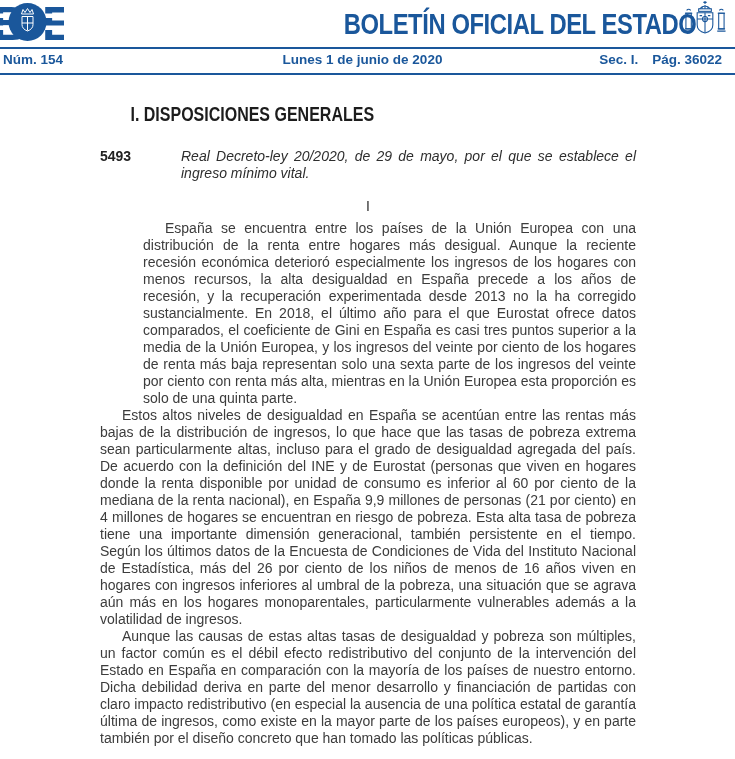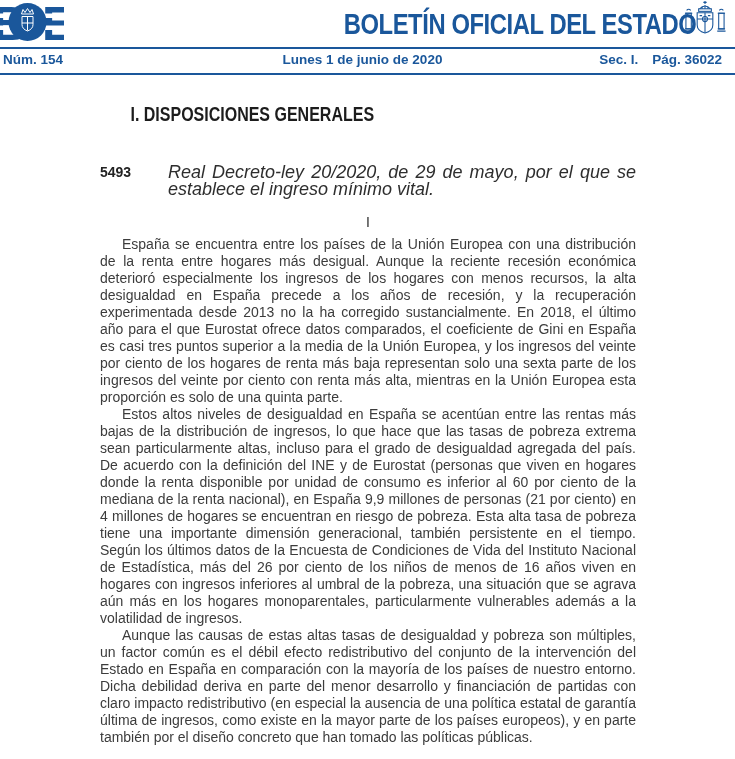--- a/index.html
+++ b/index.html
@@ -54,32 +54,32 @@
     transform:scaleX(0.8);transform-origin:center;white-space:nowrap;
   }
   .issuing-body{
     margin-top:24px;text-align:center;font-weight:400;
     color:var(--heading-black);line-height:27px;
   }
   .issuing-body .narrowX{
     display:inline-block;font-size:27px;
     transform:scaleX(0.70);transform-origin:center;white-space:nowrap;
   }
-  .item{display:flex;margin-top:40px;line-height:17px;}
+  .item{display:flex;margin-top:24px;line-height:17px;gap:13px;}
   .item-number{width:68px;flex:0 0 68px;font-size:14px;font-weight:bold;color:#222;}
   .item-title{
-    flex:1;font-size:18px;font-style:italic;
+    flex:1;font-size:14px;font-style:italic;
     text-align:justify;color:#2e2e2e;
   }
   .part-numeral{margin-top:16px;text-align:center;font-size:14px;color:#2e2e2e;}
   .body-p{
     font-size:14px;line-height:17px;text-align:justify;
     text-indent:22px;color:var(--body-text);
   }
-  .body-p.first{margin-top:6px;}
+  .body-p.first{margin-top:6px;margin-left:43px;}
 </style>
 </head>
 <body>
 
 <div class="page">
 
   <svg class="boe-logo" viewBox="0 0 68 40" aria-hidden="true">
     <text x="-3" y="38" font-family="'Liberation Sans',sans-serif" font-weight="bold" font-size="48" fill="#1a579b">B</text>
     <text x="46" y="38" font-family="'Liberation Sans',sans-serif" font-weight="bold" font-size="48" fill="#1a579b">E</text>
     <rect x="-4" y="11.5" width="21" height="4.5" fill="#ffffff"></rect>

